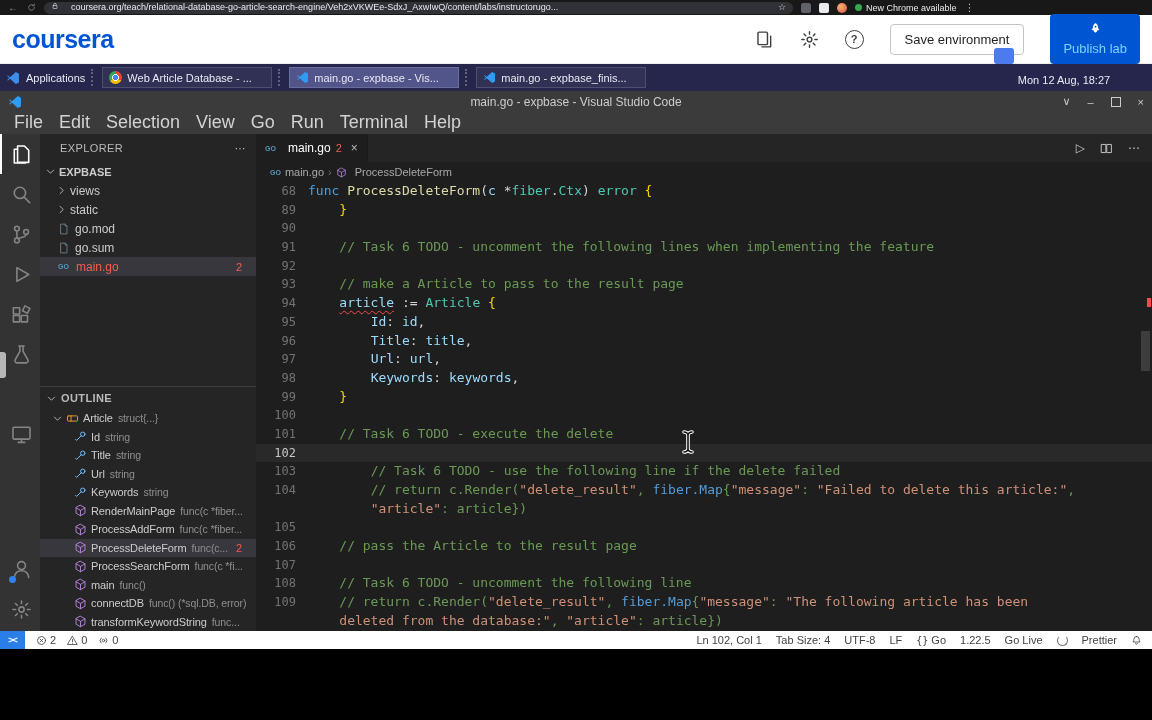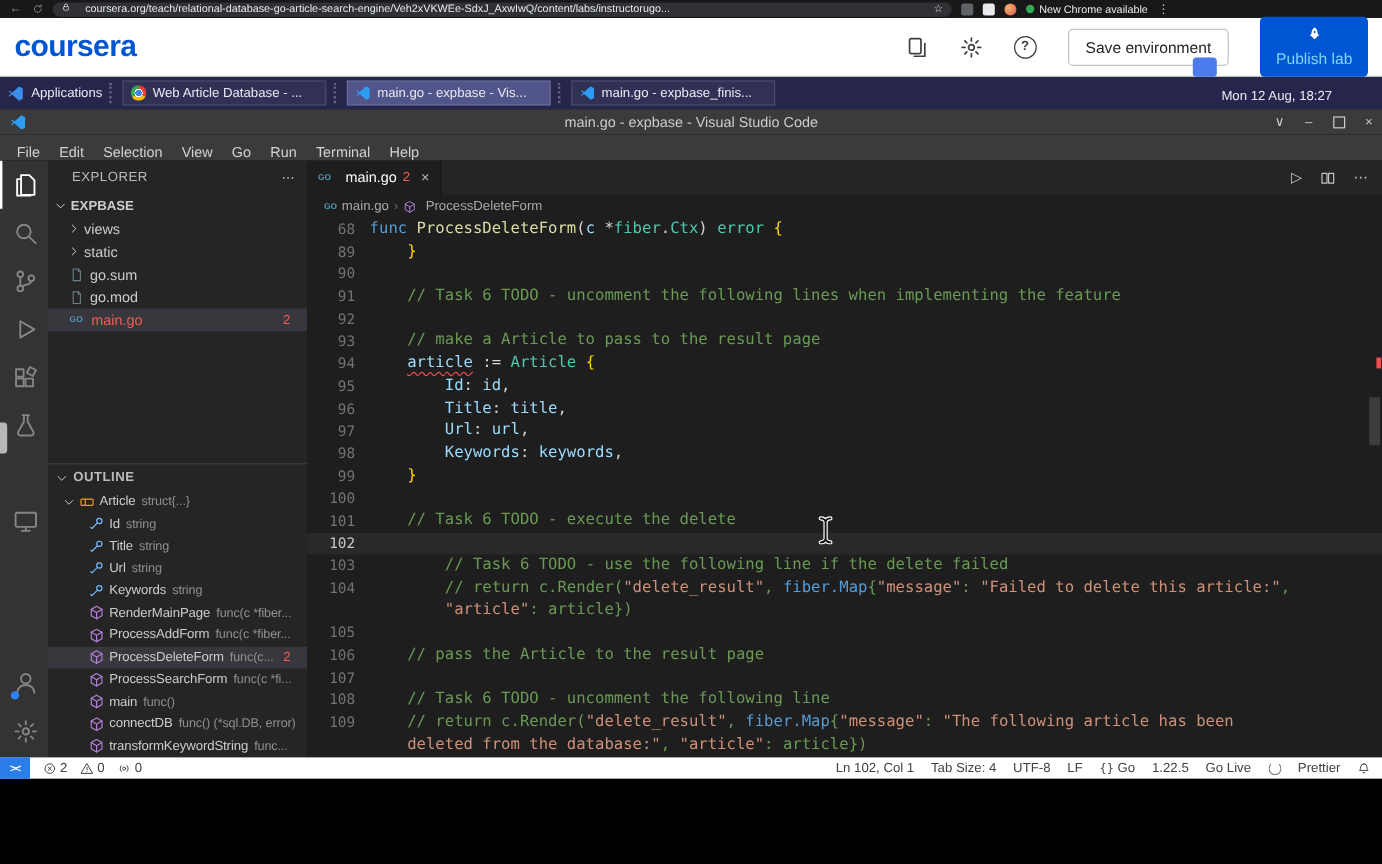--- a/index.html
+++ b/index.html
@@ -58,21 +58,21 @@
   .tb-clock{white-space:nowrap;}
   .tb-user{white-space:nowrap;}
 
   
   .titlebar{height:21px;background:#3b3b3b;display:flex;align-items:center;color:#cccccc;font-size:12px;position:relative;padding:0 8px;}
   .vs-logo{color:#2f9cf4;}
   .vs-logo .svgi{width:14px;height:14px;}
   .win-title{position:absolute;left:0;right:0;text-align:center;pointer-events:none;}
   .win-controls{margin-left:auto;display:flex;align-items:center;gap:17px;color:#cccccc;font-size:11px;z-index:2;}
   .win-box{width:8px;height:8px;border:1px solid #cccccc;display:inline-block;}
-  .menubar{height:22px;background:#3b3b3b;display:flex;align-items:flex-end;padding-left:6px;font-size:12px;color:#d2d2d2;}
+  .menubar{height:22px;background:#3b3b3b;display:flex;align-items:flex-start;padding-left:6px;font-size:18px;color:#d2d2d2;}
   .menu-item{padding:0 8px;}
 
   .workbench{display:flex;height:497px;background:#1e1e1e;}
   .activitybar{width:40px;background:#333333;display:flex;flex-direction:column;align-items:stretch;flex:0 0 40px;}
   .act-icon{height:40px;display:flex;align-items:center;justify-content:center;color:#858585;border-left:2px solid transparent;
             box-sizing:border-box;}
   .act-icon.active{color:#ffffff;border-left-color:#ffffff;}
   .act-icon.gap{margin-top:40px;}
   .act-icon .svgi{width:21px;height:21px;}
   .act-bottom{margin-top:auto;margin-bottom:2px;}
@@ -376,30 +376,30 @@
               </span>
               <span>static</span>
             </div>
             <div class="tree-row file">
               <span class="file-ic">
                 <svg class="svgi " viewBox="0 0 16 16">
                   <path d="M4 1.5h5.5l2.5 2.5v10.5H4z"></path>
                   <path d="M9.5 1.5V4H12"></path>
                 </svg>
               </span>
-              <span class="">go.sum</span>
+              <span class="">go.mod</span>
             </div>
             <div class="tree-row file">
               <span class="file-ic">
                 <svg class="svgi " viewBox="0 0 16 16">
                   <path d="M4 1.5h5.5l2.5 2.5v10.5H4z"></path>
                   <path d="M9.5 1.5V4H12"></path>
                 </svg>
               </span>
-              <span class="">go.mod</span>
+              <span class="">go.sum</span>
             </div>
             <div class="tree-row file row-selected">
               <span class="go-ic">GO</span>
               <span class="err-text">main.go</span>
               <span class="badge">2</span>
             </div>
           </div>
         <div class="side-spacer"></div>
         <div class="outline-header">
           <span class="tree-chev">

